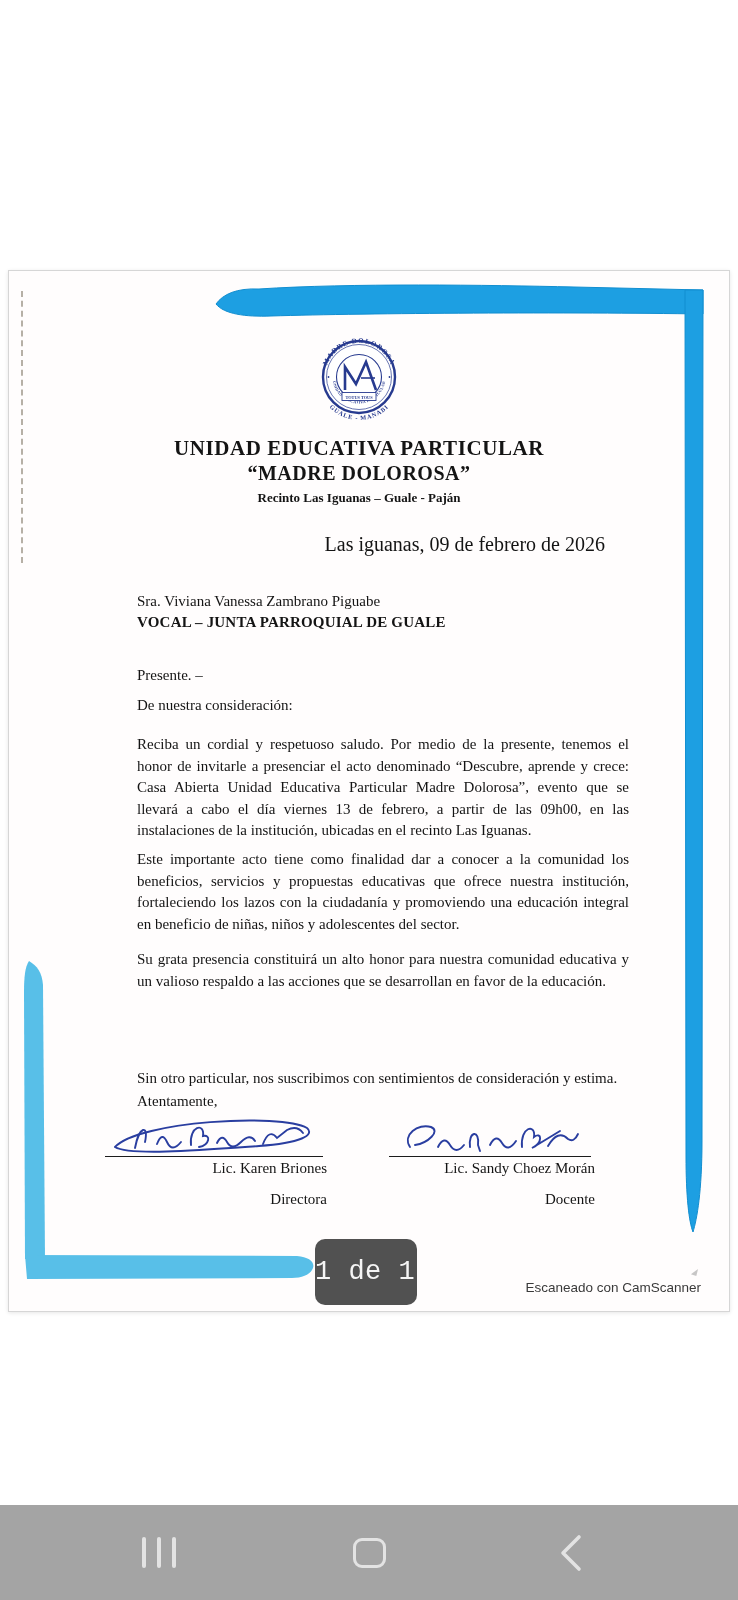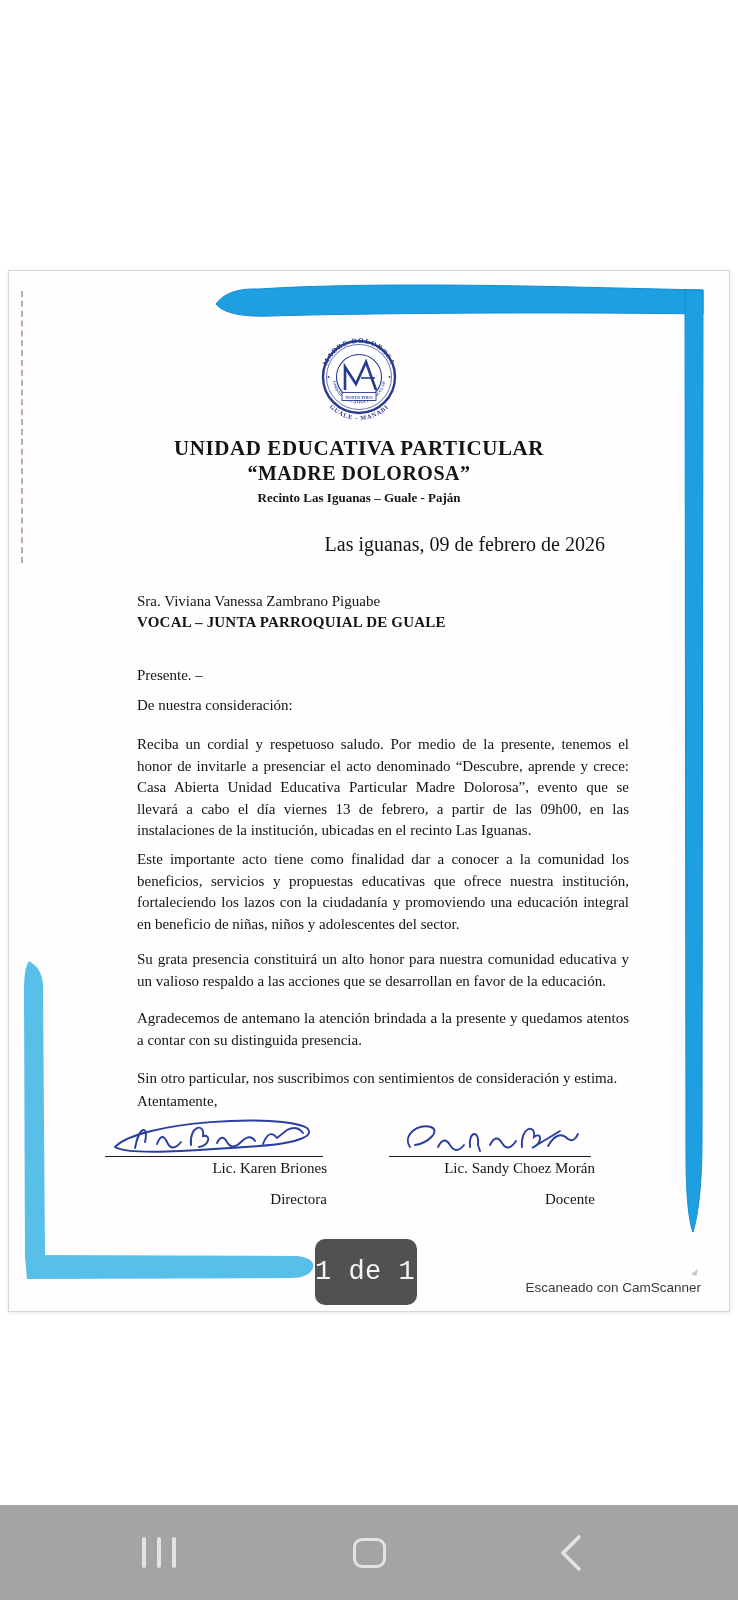--- a/index.html
+++ b/index.html
@@ -104,21 +104,20 @@
     <div class="date-line">Las iguanas, 09 de febrero de 2026</div>
 
     <div class="block recipient-name">Sra. Viviana Vanessa Zambrano Piguabe</div>
     <div class="block recipient-title">VOCAL – JUNTA PARROQUIAL DE GUALE</div>
     <div class="block presente">Presente. –</div>
     <div class="block salutation">De nuestra consideración:</div>
 
     <div class="block para p1">Reciba un cordial y respetuoso saludo. Por medio de la presente, tenemos el honor de invitarle a presenciar el acto denominado “Descubre, aprende y crece: Casa Abierta Unidad Educativa Particular Madre Dolorosa”, evento que se llevará a cabo el día viernes 13 de febrero, a partir de las 09h00, en las instalaciones de la institución, ubicadas en el recinto Las Iguanas.</div>
     <div class="block para p2">Este importante acto tiene como finalidad dar a conocer a la comunidad los beneficios, servicios y propuestas educativas que ofrece nuestra institución, fortaleciendo los lazos con la ciudadanía y promoviendo una educación integral en beneficio de niñas, niños y adolescentes del sector.</div>
     <div class="block para p3">Su grata presencia constituirá un alto honor para nuestra comunidad educativa y un valioso respaldo a las acciones que se desarrollan en favor de la educación.</div>
-    <div class="block para p4">Agradecemos de antemano la atención brindada a la presente y quedamos atentos a contar con su distinguida presencia.</div>
     <div class="block para p5">Sin otro particular, nos suscribimos con sentimientos de consideración y estima.</div>
     <div class="block closing">Atentamente,</div>
 
     <div class="sig sig-left">
       <svg class="sig-script" width="218" height="54" viewBox="0 0 218 54">
         <g fill="none" stroke="#2a3ea0" stroke-width="1.9" stroke-linecap="round">
           <path d="M10,38 C34,12 176,4 202,19 C210,26 196,34 154,37 C98,41 24,47 10,38"></path>
           <path d="M30,39 C34,17 44,15 40,33 M52,35 Q57,22 62,33 T76,33"></path>
           <path d="M86,36 C84,17 100,13 98,27 C106,25 105,36 94,38"></path>
           <path d="M112,34 Q117,24 122,33 T136,33 T150,32"></path>

